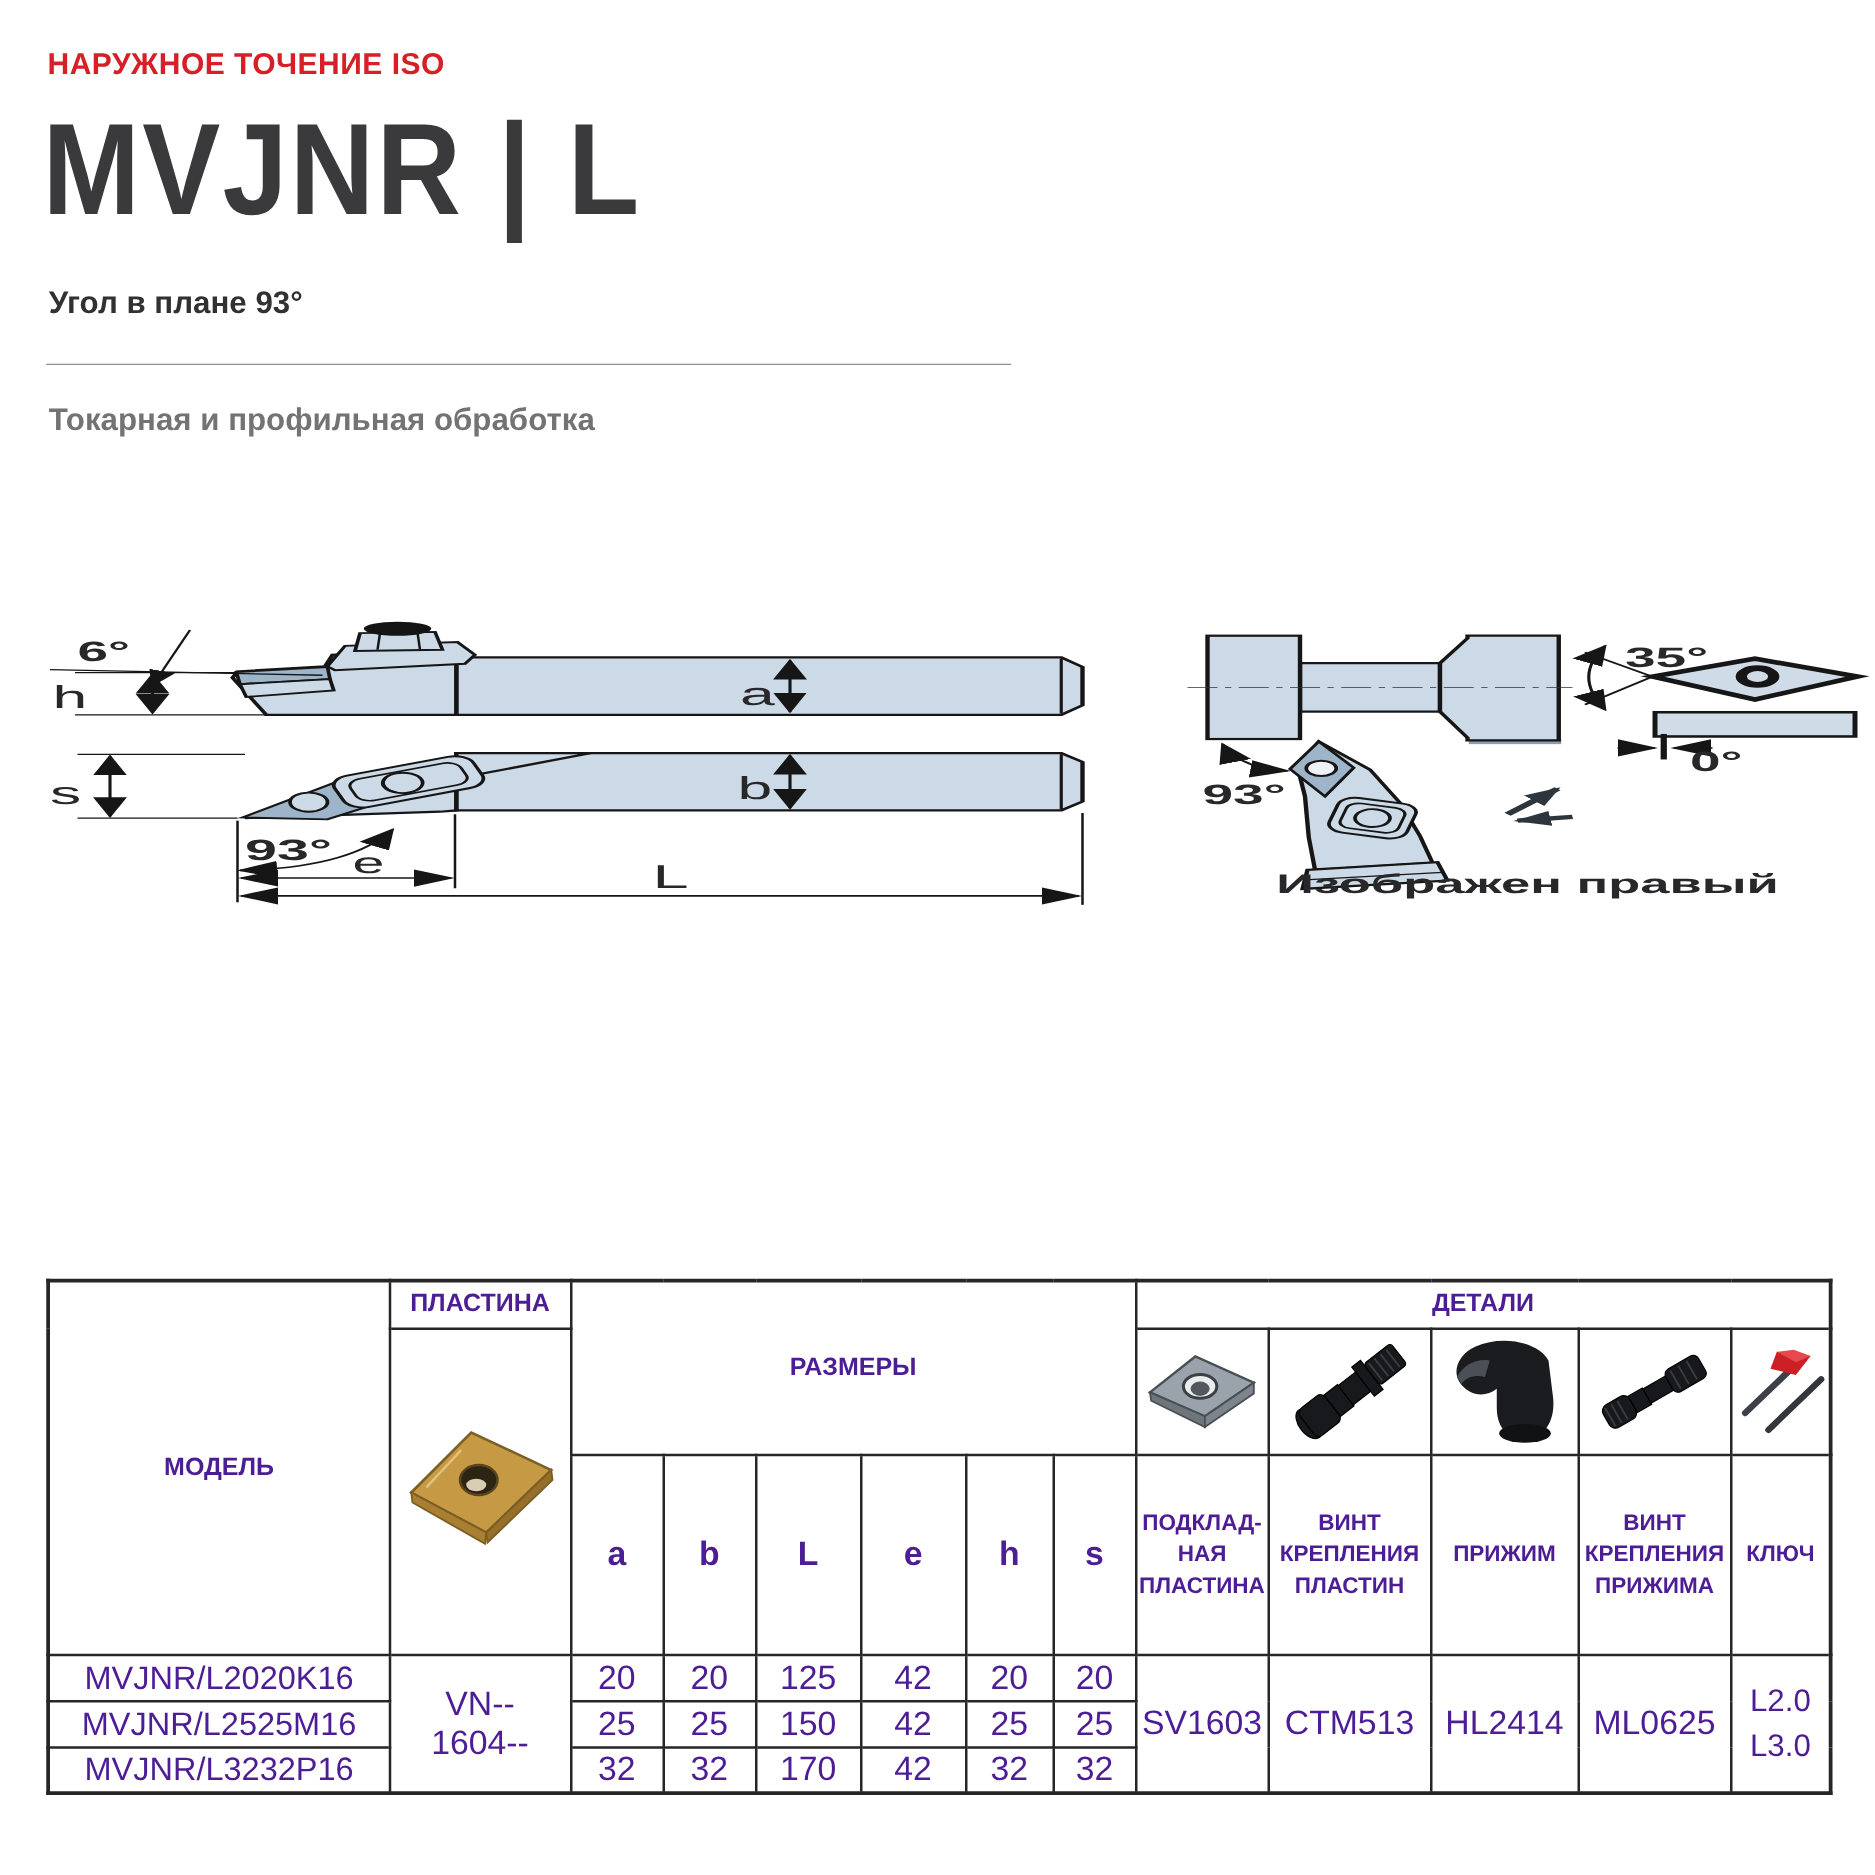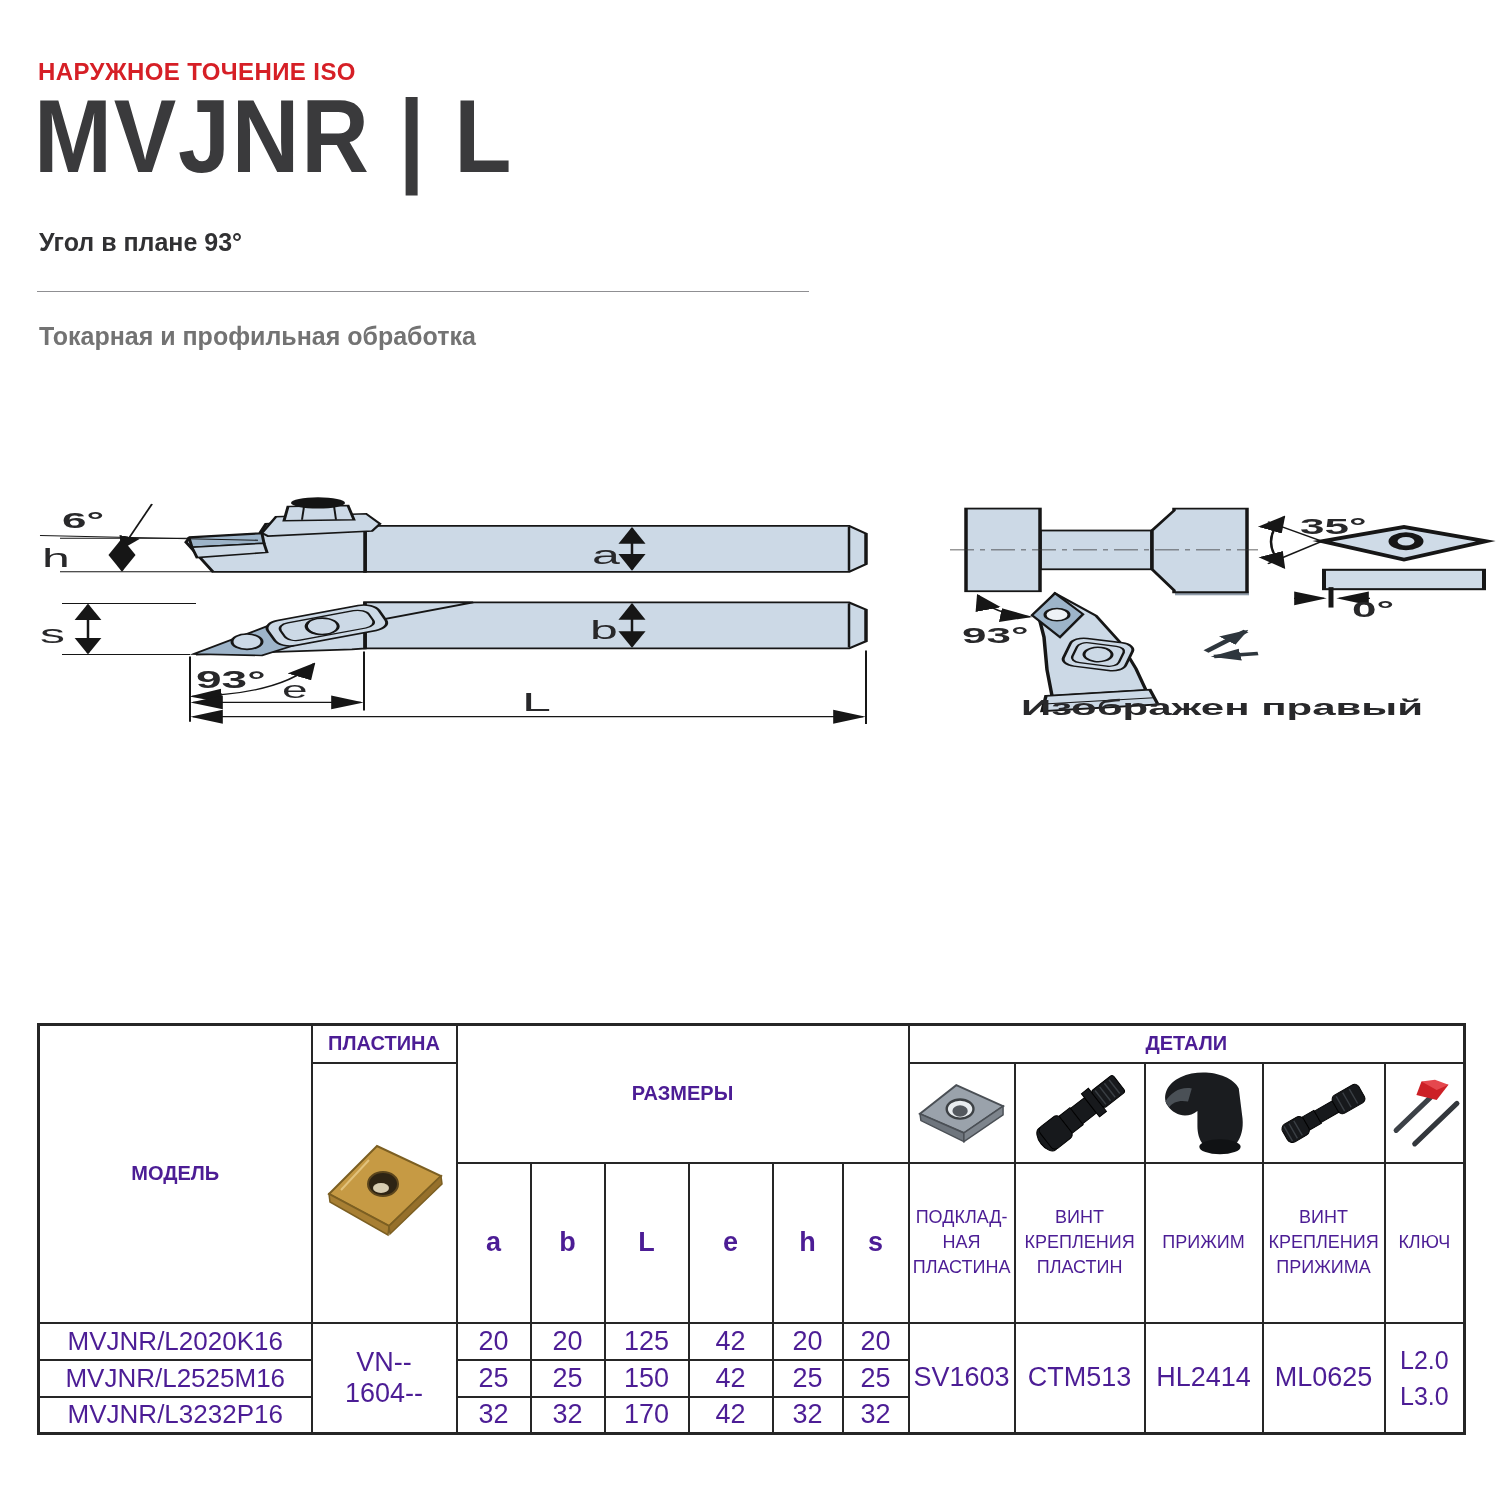--- a/index.html
+++ b/index.html
@@ -1,35 +1,35 @@
 <!DOCTYPE html>
 <html><head>
 <meta charset="utf-8">
 <style>
   html,body{margin:0;padding:0;background:#ffffff;}
   body{width:1500px;height:1500px;position:relative;font-family:"Liberation Sans",sans-serif;color:#3a3a3c;overflow:hidden;}
 
-  .category{position:absolute;left:38px;top:38px;font-size:24px;font-weight:800;color:#d61f26;letter-spacing:.4px;margin-top:20px;}
+  .category{position:absolute;left:38px;top:38px;font-size:24px;font-weight:800;color:#d61f26;letter-spacing:.4px;}
   .title{position:absolute;left:34px;top:84px;font-size:104px;line-height:1;font-weight:800;color:#3a3a3c;transform:scaleX(.9);transform-origin:left top;letter-spacing:2px;}
   .subtitle{position:absolute;left:39px;top:228px;font-size:25px;font-weight:700;color:#313133;}
   .divider{position:absolute;left:37px;top:291px;width:772px;border-top:1px solid #8f8f92;}
   .description{position:absolute;left:39px;top:322px;font-size:25px;font-weight:700;color:#737373;}
 
   #drawing{position:absolute;left:0;top:480px;}
   #drawing text{font-family:"Liberation Sans",sans-serif;fill:#28282a;}
   .dimtxt{font-size:50px;}
   .angtxt{font-size:44px;font-weight:bold;}
   .captxt{font-size:42px;font-weight:bold;fill:#313133;}
 
   table.spec{position:absolute;left:37px;top:1023px;width:1426px;border-collapse:collapse;table-layout:fixed;background:#fff;}
   table.spec{border:3px solid #262626;}
   table.spec td{border:2px solid #262626;text-align:center;vertical-align:middle;padding:0;color:#4c1d95;overflow:hidden;}
   td.hdr{font-weight:bold;font-size:20px;color:#1f1f21;}
   td.dimhdr{font-weight:bold;font-size:27px;color:#1f1f21;}
-  td.plabel{font-weight:normal;font-size:18px;line-height:1.38;color:#1f1f21;}
+  td.plabel{font-weight:bold;font-size:18px;line-height:1.38;color:#1f1f21;}
   td.val{font-size:27px;}
   td.model{font-size:26px;}
   .pre{white-space:pre-line;}
   td.keyval{font-size:25px;line-height:1.45;margin-top:12px;}
   td.imgcell{vertical-align:middle;}
 </style>
 </head>
 <body>
 
 <div class="category">НАРУЖНОЕ ТОЧЕНИЕ ISO</div>

